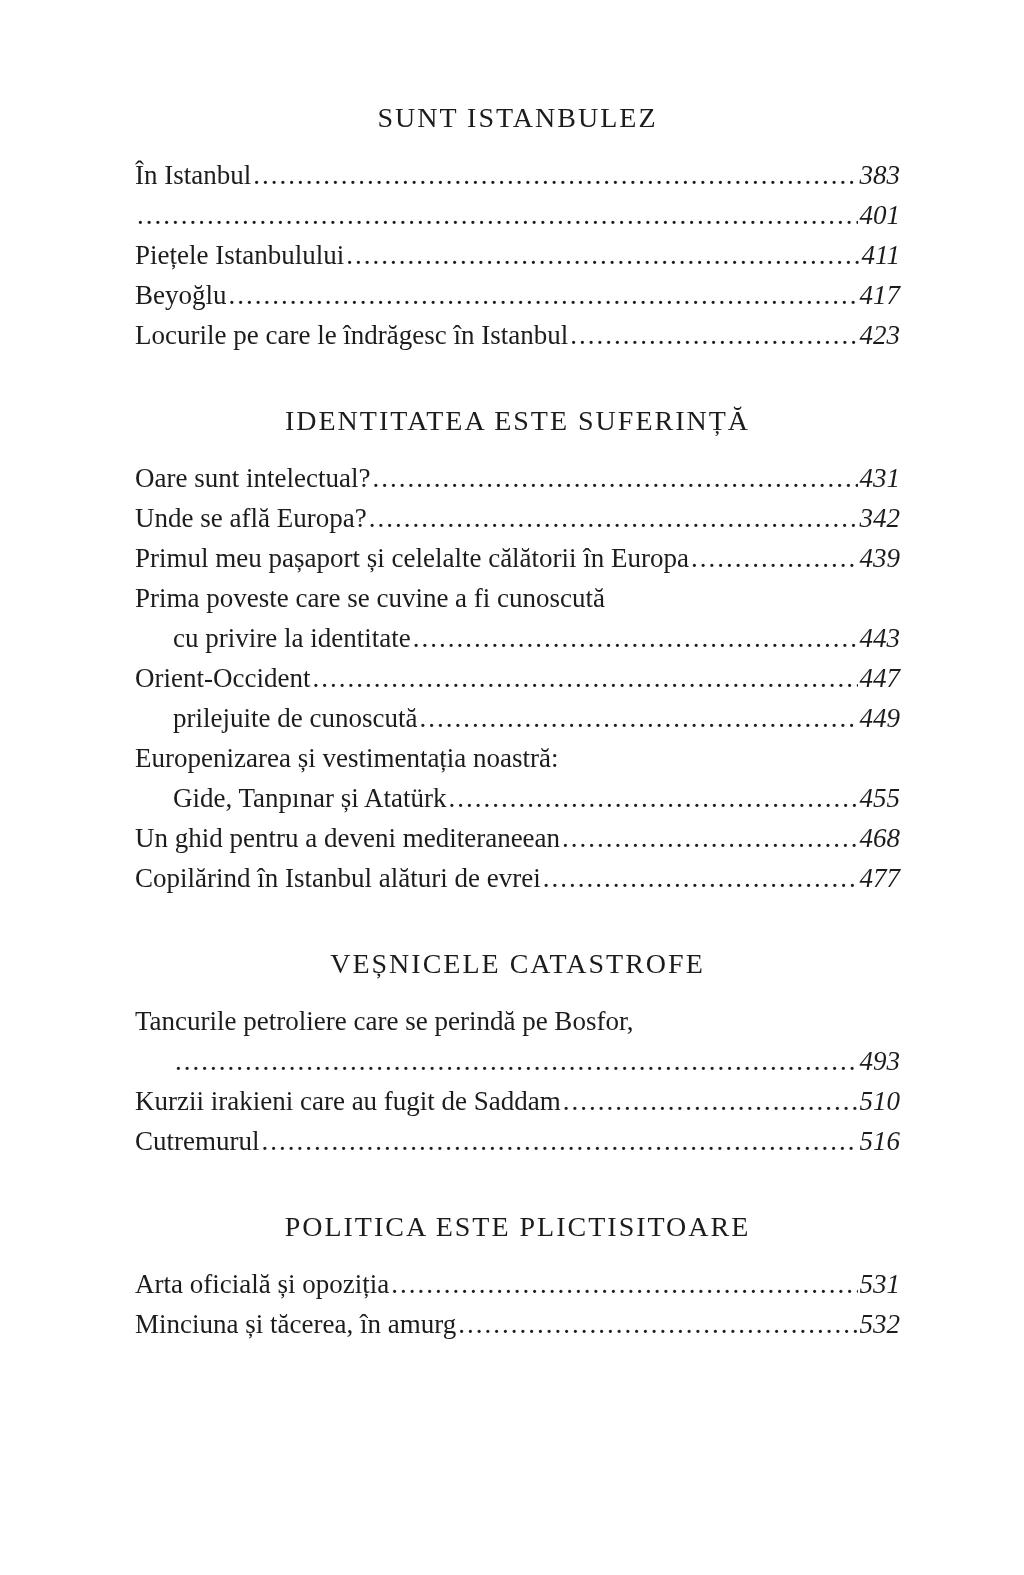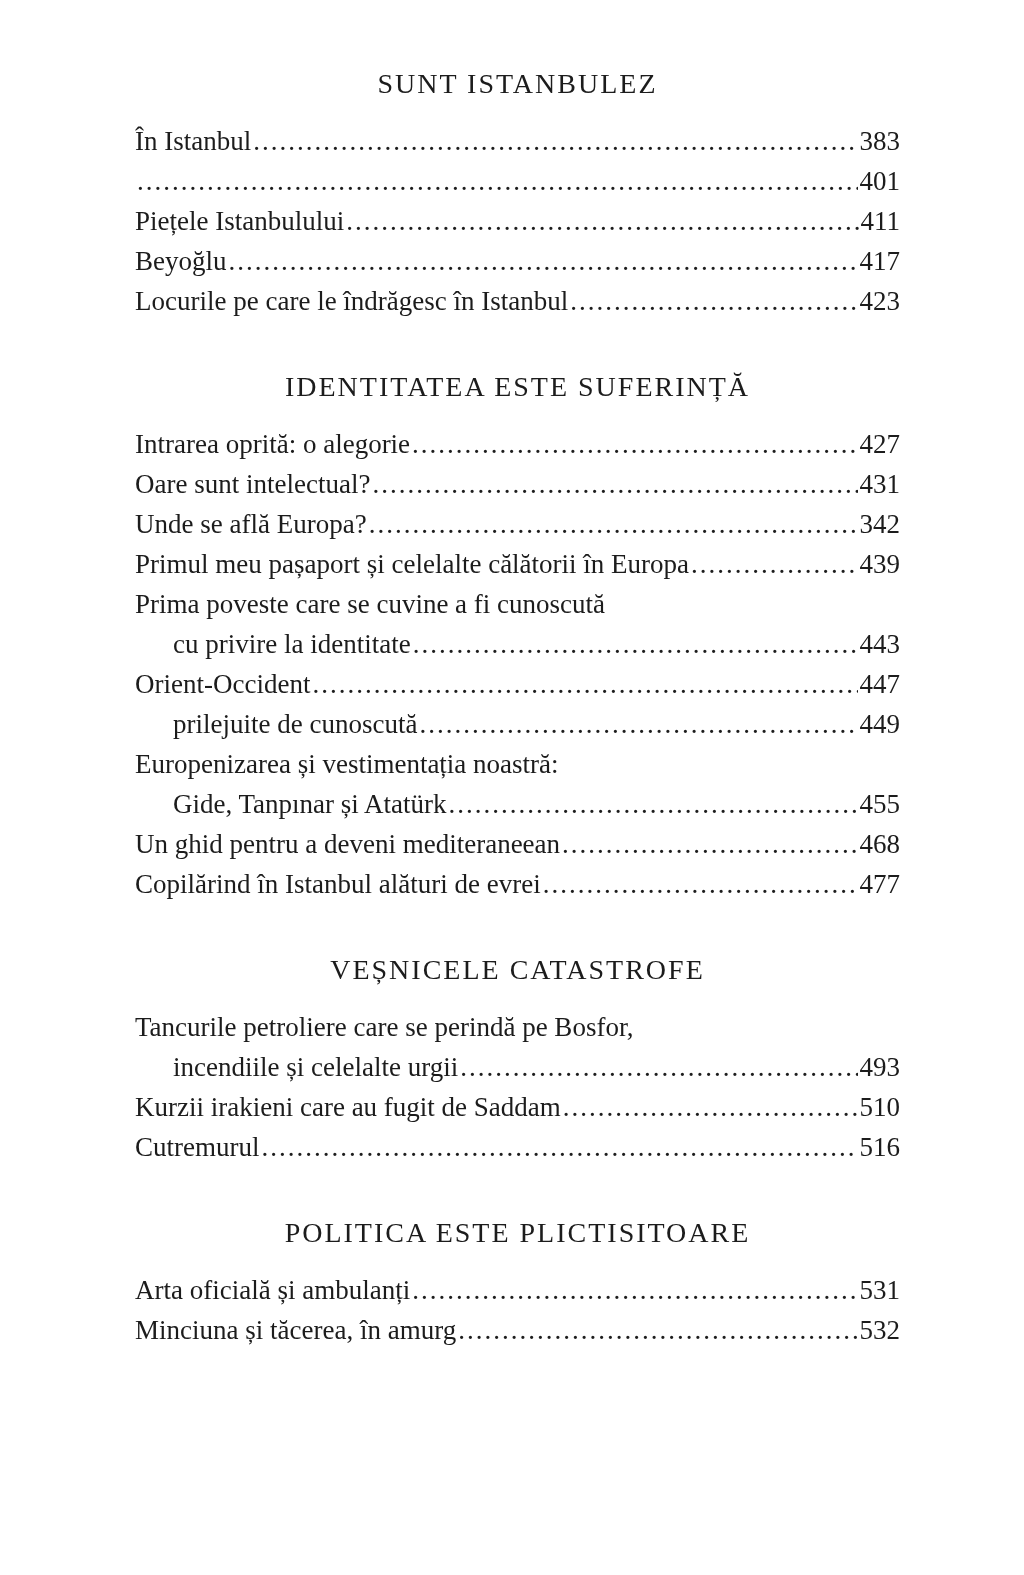--- a/index.html
+++ b/index.html
@@ -5,21 +5,21 @@
   html, body {
     margin: 0;
     padding: 0;
     background: #ffffff;
   }
   .page {
     position: relative;
     width: 1024px;
     height: 1489px;
     box-sizing: border-box;
-    padding: 66px 124px 0 135px;
+    padding: 100px 124px 0 135px;
     background: #ffffff;
     color: #1c1c1c;
     font-family: "Liberation Serif", "DejaVu Serif", serif;
     overflow: hidden;
   }
   .toc-section { margin: 0; }
   .section-title {
     font-size: 28px;
     font-weight: normal;
     text-align: center;
@@ -41,21 +41,21 @@
     flex: 1 1 auto;
     overflow: hidden;
     white-space: nowrap;
     margin: 0 2px;
     min-width: 12px;
   }
   .toc-dots::after {
     content: "........................................................................................................................................................................";
     letter-spacing: 2px;
   }
-  .toc-page { white-space: nowrap; }
+  .toc-page { white-space: nowrap; font-style: italic; }
 </style>
 </head>
 <body>
 
 <div class="page" style="background: rgb(255, 255, 255); color: rgb(28, 28, 28);">
   <div>
       <section class="toc-section">
         <h2 class="section-title">SUNT ISTANBULEZ</h2>
         <div class="toc-line">
           <span class="toc-text">În Istanbul</span>
@@ -77,25 +77,20 @@
           <span class="toc-page">417</span>
         </div>
         <div class="toc-line">
           <span class="toc-text">Locurile pe care le îndrăgesc în Istanbul</span>
           <span class="toc-dots"></span>
           <span class="toc-page">423</span>
         </div>
       </section>
       <section class="toc-section">
         <h2 class="section-title">IDENTITATEA ESTE SUFERINȚĂ</h2>
-        <div class="toc-line">
-          <span class="toc-text">Intrarea oprită: o alegorie</span>
-          <span class="toc-dots"></span>
-          <span class="toc-page">427</span>
-        </div>
         <div class="toc-line">
           <span class="toc-text">Oare sunt intelectual?</span>
           <span class="toc-dots"></span>
           <span class="toc-page">431</span>
         </div>
         <div class="toc-line">
           <span class="toc-text">Unde se află Europa?</span>
           <span class="toc-dots"></span>
           <span class="toc-page">342</span>
         </div>
@@ -140,39 +135,38 @@
           <span class="toc-dots"></span>
           <span class="toc-page">477</span>
         </div>
       </section>
       <section class="toc-section">
         <h2 class="section-title">VEȘNICELE CATASTROFE</h2>
         <div class="toc-line">
           <span class="toc-text">Tancurile petroliere care se perindă pe Bosfor,</span>
         </div>
         <div class="toc-line cont">
-          <span class="toc-text">incendiile și celelalte urgii</span>
           <span class="toc-dots"></span>
           <span class="toc-page">493</span>
         </div>
         <div class="toc-line">
           <span class="toc-text">Kurzii irakieni care au fugit de Saddam</span>
           <span class="toc-dots"></span>
           <span class="toc-page">510</span>
         </div>
         <div class="toc-line">
           <span class="toc-text">Cutremurul</span>
           <span class="toc-dots"></span>
           <span class="toc-page">516</span>
         </div>
       </section>
       <section class="toc-section">
         <h2 class="section-title">POLITICA ESTE PLICTISITOARE</h2>
         <div class="toc-line">
-          <span class="toc-text">Arta oficială și ambulanți</span>
+          <span class="toc-text">Arta oficială și opoziția</span>
           <span class="toc-dots"></span>
           <span class="toc-page">531</span>
         </div>
         <div class="toc-line">
           <span class="toc-text">Minciuna și tăcerea, în amurg</span>
           <span class="toc-dots"></span>
           <span class="toc-page">532</span>
         </div>
       </section>
     </div>

